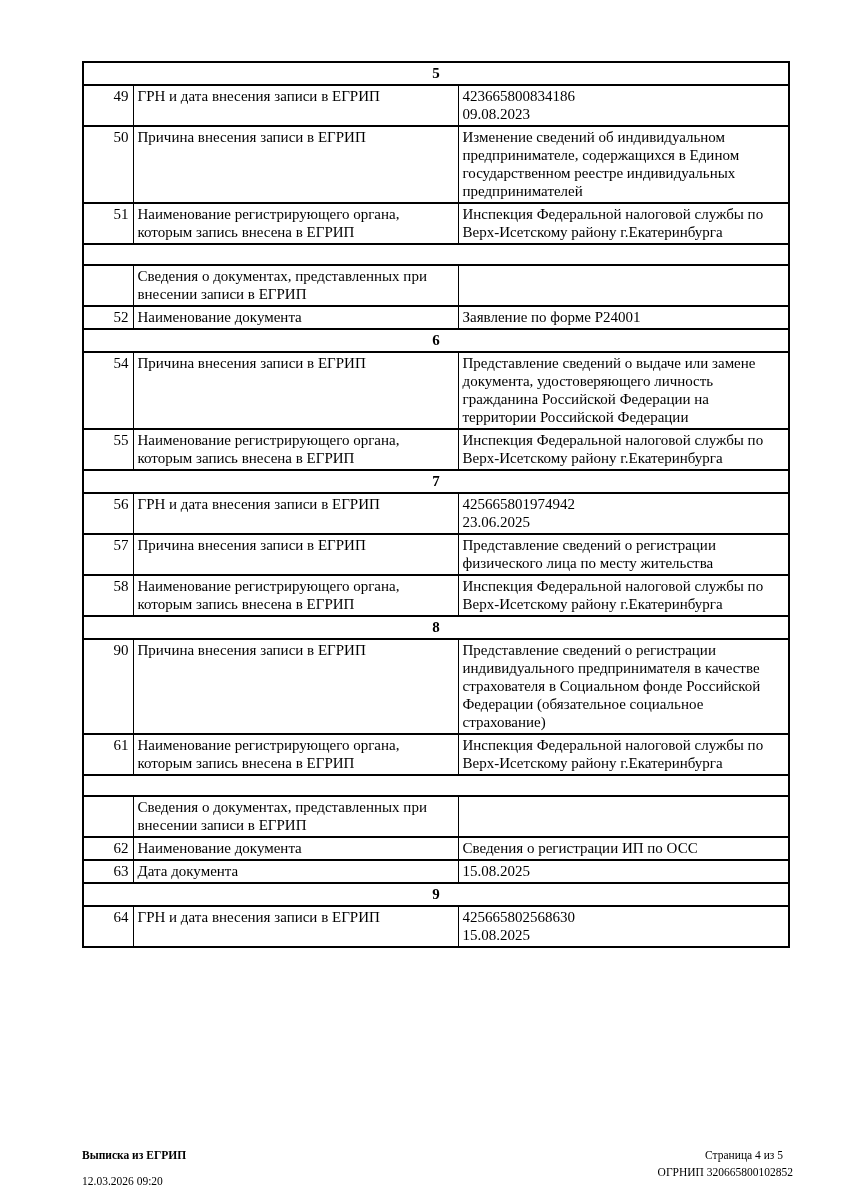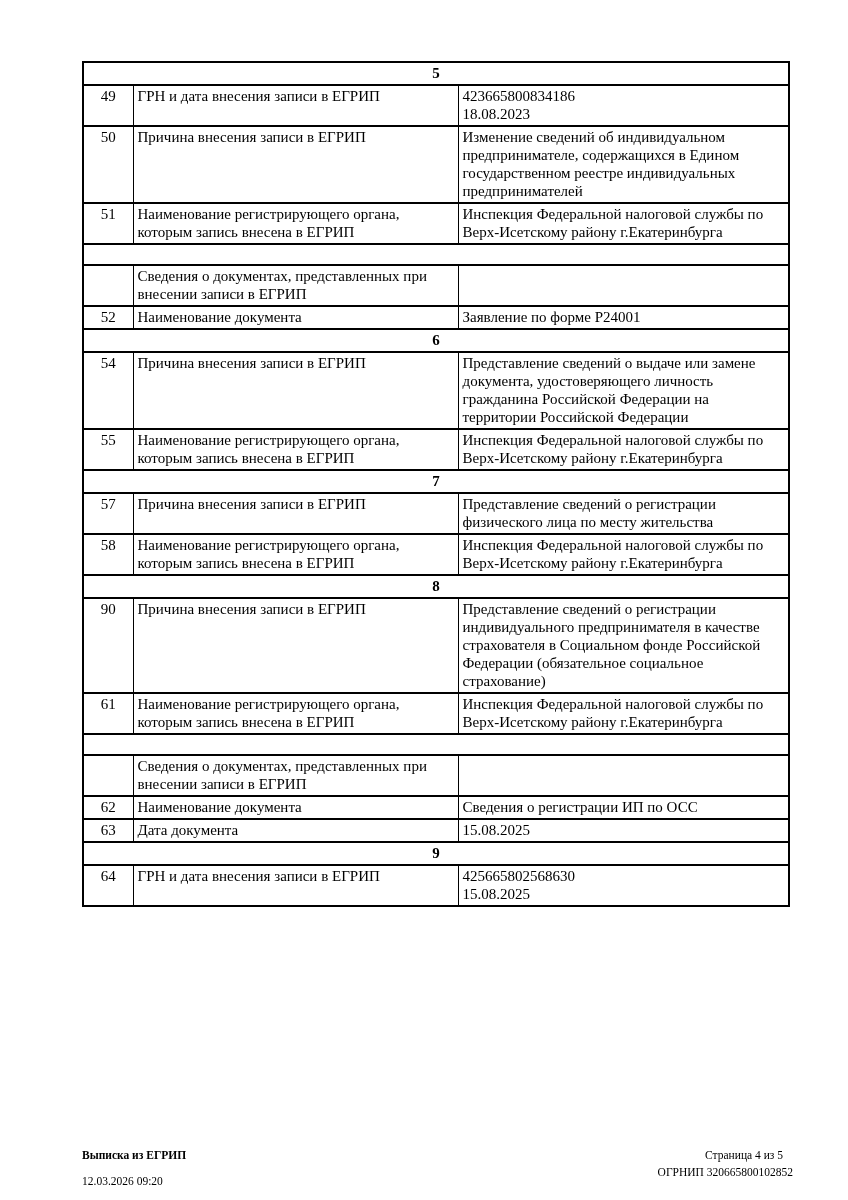--- a/index.html
+++ b/index.html
@@ -25,21 +25,21 @@
   }
   table.registry td {
     border-left: 1px solid #000000;
     border-right: 1px solid #000000;
     border-top: 2px solid #000000;
     border-bottom: 2px solid #000000;
     vertical-align: top;
     padding: 1px 4px 2px 4px;
     white-space: pre-line;
   }
-  td.num { text-align: center; }
+  td.num { text-align: right; }
   td.section { text-align: center; font-weight: bold; }
   tr.spacer td { height: 21px; padding: 0; }
 
   .footer {
     position: absolute;
     left: 82px; top: 1136px; width: 711px;
     font-size: 11.5px; line-height: 13px;
   }
   .footer-left { position: absolute; left: 0; top: 0; white-space: pre-line; }
   .footer-title { font-weight: bold; }
@@ -58,21 +58,21 @@
       <col style="width:331px">
     </colgroup>
     <tbody>
       <tr>
         <td class="section" colspan="3">5</td>
       </tr>
       <tr>
         <td class="num">49</td>
         <td class="name">ГРН и дата внесения записи в ЕГРИП</td>
         <td class="value">423665800834186
-18.08.2023</td>
+09.08.2023</td>
       </tr>
       <tr>
         <td class="num">50</td>
         <td class="name">Причина внесения записи в ЕГРИП</td>
         <td class="value">Изменение сведений об индивидуальном предпринимателе, содержащихся в Едином государственном реестре индивидуальных предпринимателей</td>
       </tr>
       <tr>
         <td class="num">51</td>
         <td class="name">Наименование регистрирующего органа, которым запись внесена в ЕГРИП</td>
         <td class="value">Инспекция Федеральной налоговой службы по Верх-Исетскому району г.Екатеринбурга</td>
@@ -98,20 +98,26 @@
         <td class="name">Причина внесения записи в ЕГРИП</td>
         <td class="value">Представление сведений о выдаче или замене документа, удостоверяющего личность гражданина Российской Федерации на территории Российской Федерации</td>
       </tr>
       <tr>
         <td class="num">55</td>
         <td class="name">Наименование регистрирующего органа, которым запись внесена в ЕГРИП</td>
         <td class="value">Инспекция Федеральной налоговой службы по Верх-Исетскому району г.Екатеринбурга</td>
       </tr>
       <tr>
         <td class="section" colspan="3">7</td>
+      </tr>
+      <tr>
+        <td class="num">56</td>
+        <td class="name">ГРН и дата внесения записи в ЕГРИП</td>
+        <td class="value">425665801974942
+23.06.2025</td>
       </tr>
       <tr>
         <td class="num">57</td>
         <td class="name">Причина внесения записи в ЕГРИП</td>
         <td class="value">Представление сведений о регистрации физического лица по месту жительства</td>
       </tr>
       <tr>
         <td class="num">58</td>
         <td class="name">Наименование регистрирующего органа, которым запись внесена в ЕГРИП</td>
         <td class="value">Инспекция Федеральной налоговой службы по Верх-Исетскому району г.Екатеринбурга</td>

